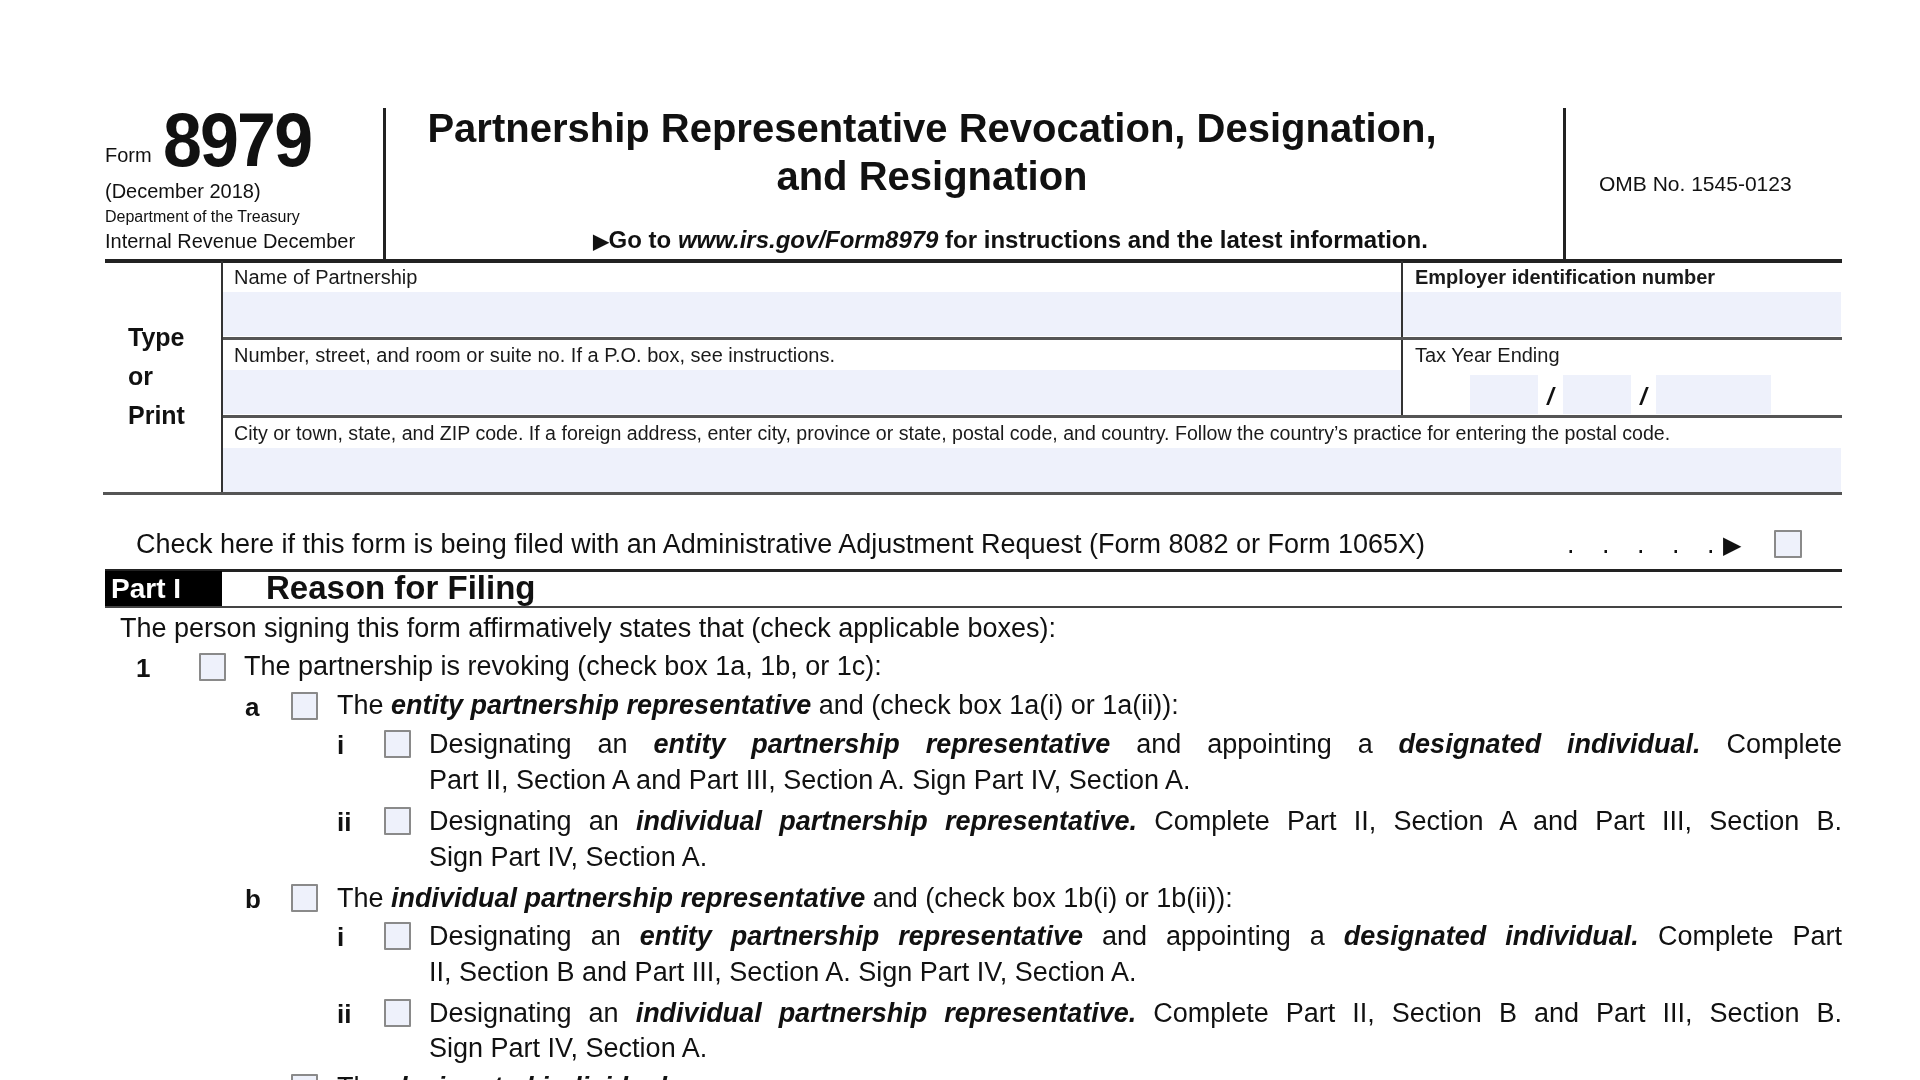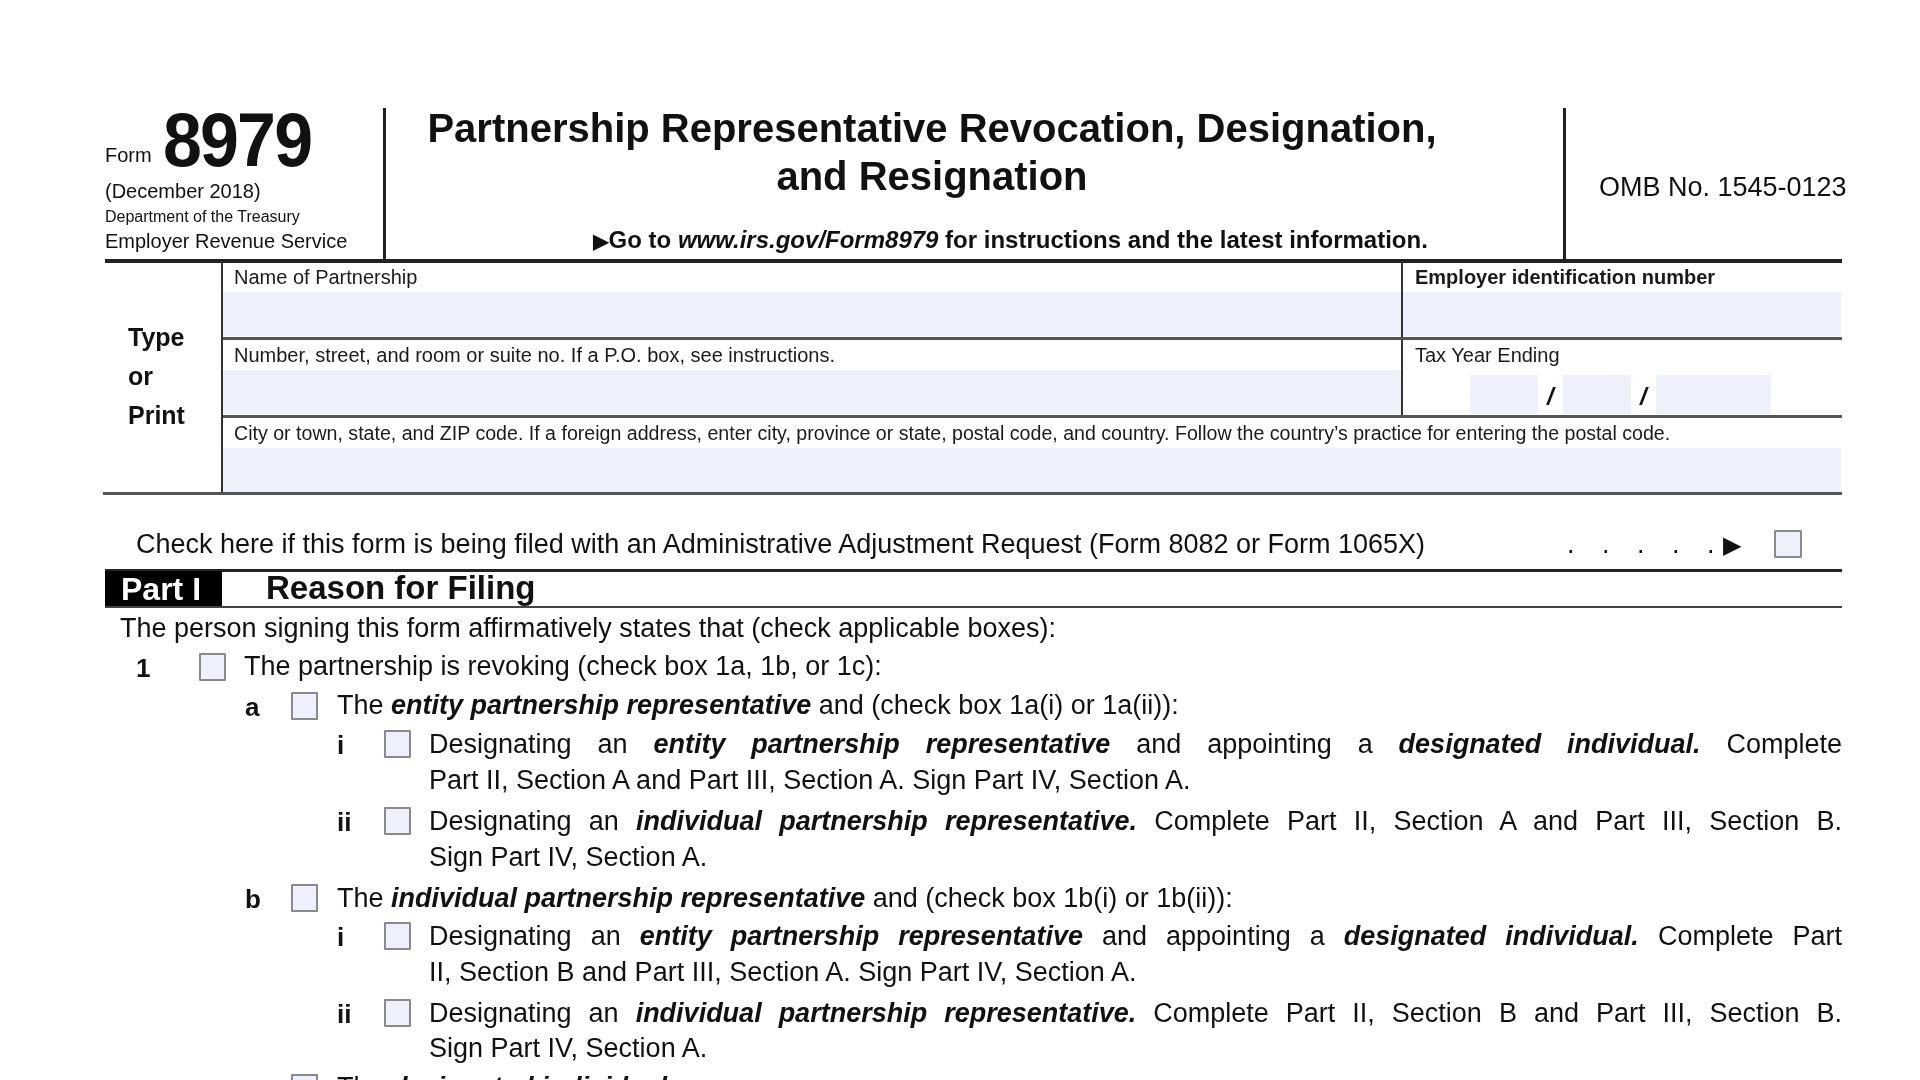--- a/index.html
+++ b/index.html
@@ -15,36 +15,36 @@
   .just { position:absolute; font-size:27px; text-align:justify; text-align-last:justify; white-space:nowrap; }
 </style>
 </head>
 <body>
 
 <div class="abs" style="left:105px;top:100px;width:1737px;height:161px;">
   <span class="abs" style="left:0;top:44px;font-size:20px;">Form</span>
   <span class="abs" style="left:58px;top:-4px;font-size:76px;font-weight:bold;letter-spacing:-2px;transform:scaleX(0.92);transform-origin:left;">8979</span>
   <span class="abs" style="left:0;top:80px;font-size:20px;">(December 2018)</span>
   <span class="abs" style="left:0;top:108px;font-size:16px;">Department of the Treasury</span>
-  <span class="abs" style="left:0;top:130px;font-size:20px;">Employer Revenue Service</span>
+  <span class="abs" style="left:0;top:130px;font-size:20px;">Internal Revenue December</span>
 </div>
 
 <div class="line" style="left:383px;top:108px;width:3px;height:153px;"></div>
 <div class="line" style="left:1563px;top:108px;width:3px;height:153px;"></div>
 
 <div class="abs" style="left:386px;top:104px;width:1092px;text-align:center;font-weight:bold;font-size:40px;line-height:48px;">
   <div>Partnership Representative Revocation, Designation,</div>
   <div>and Resignation</div>
 </div>
 
 <div class="abs" style="left:386px;top:226px;width:1249px;text-align:center;font-weight:bold;font-size:24px;white-space:nowrap;">
   <span style="font-size:20px;">▶</span><span>Go to </span><i>www.irs.gov/Form8979</i><span> for instructions and the latest information.</span>
 </div>
 
-<span class="abs" style="left:1599px;top:172px;font-size:27px;">OMB No. 1545-0123</span>
+<span class="abs" style="left:1599px;top:172px;font-size:21px;">OMB No. 1545-0123</span>
 
 <div class="line" style="left:105px;top:259px;width:1737px;height:4px;"></div>
 
 <div class="abs" style="left:128px;top:318px;font-weight:bold;font-size:25px;line-height:39px;">
   <div>Type</div>
   <div>or</div>
   <div>Print</div>
 </div>
 
 <div class="line" style="left:221px;top:261px;width:2px;height:233px;background:#333;"></div>
@@ -69,21 +69,21 @@
 <div class="fill" style="left:223px;top:448px;width:1618px;height:44px;"></div>
 <span class="lbl" style="left:234px;top:422px;font-size:19.6px;">City or town, state, and ZIP code. If a foreign address, enter city, province or state, postal code, and country. Follow the country’s practice for entering the postal code.</span>
 <div class="line" style="left:103px;top:492px;width:1739px;height:3px;background:#555;"></div>
 
 <span class="abs" style="left:136px;top:529px;font-size:27px;white-space:nowrap;">Check here if this form is being filed with an Administrative Adjustment Request (Form 8082 or Form 1065X)</span>
 <span class="abs" style="left:1567px;top:529px;font-size:27px;letter-spacing:10px;white-space:nowrap;">. . . . .</span>
 <span class="abs" style="left:1723px;top:531px;font-size:24px;">▶</span>
 <div class="cb" style="left:1774px;top:530px;width:28px;height:28px;"></div>
 
 <div class="line" style="left:105px;top:569px;width:1737px;height:3px;"></div>
-<div class="abs" style="left:105px;top:571px;width:117px;height:36px;background:#000;color:#fff;font-weight:bold;font-size:32px;line-height:36px;padding-left:16px;box-sizing:border-box;">
+<div class="abs" style="left:105px;top:571px;width:117px;height:36px;background:#000;color:#fff;font-weight:bold;font-size:28px;line-height:36px;padding-left:6px;box-sizing:border-box;">
   <span>Part I</span>
 </div>
 <span class="abs" style="left:266px;top:570px;font-weight:bold;font-size:33px;line-height:36px;">Reason for Filing</span>
 <div class="line" style="left:105px;top:606px;width:1737px;height:2px;background:#444;"></div>
 
 <span class="abs" style="left:112px;top:613px;font-weight:normal;font-size:27px;white-space:nowrap;margin-left:8px;">The person signing this form affirmatively states that (check applicable boxes):</span>
 
 <span class="row-num" style="left:136px;top:653px;">1</span>
 <div class="cb" style="left:199px;top:653px;width:27px;height:28px;"></div>
 <span class="txt" style="left:244px;top:651px;">The partnership is revoking (check box 1a, 1b, or 1c):</span>

